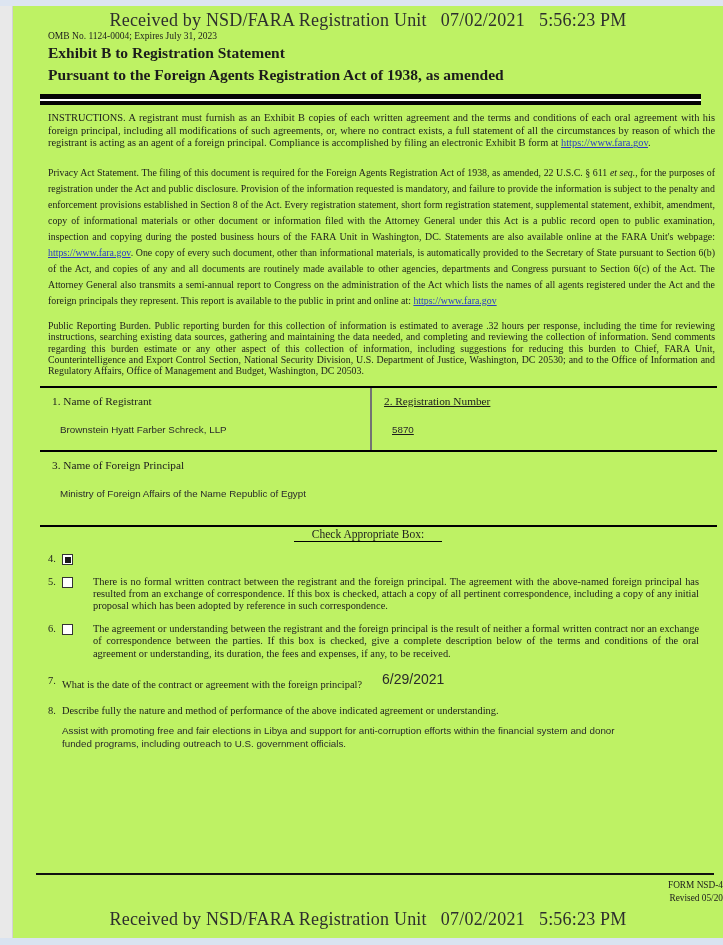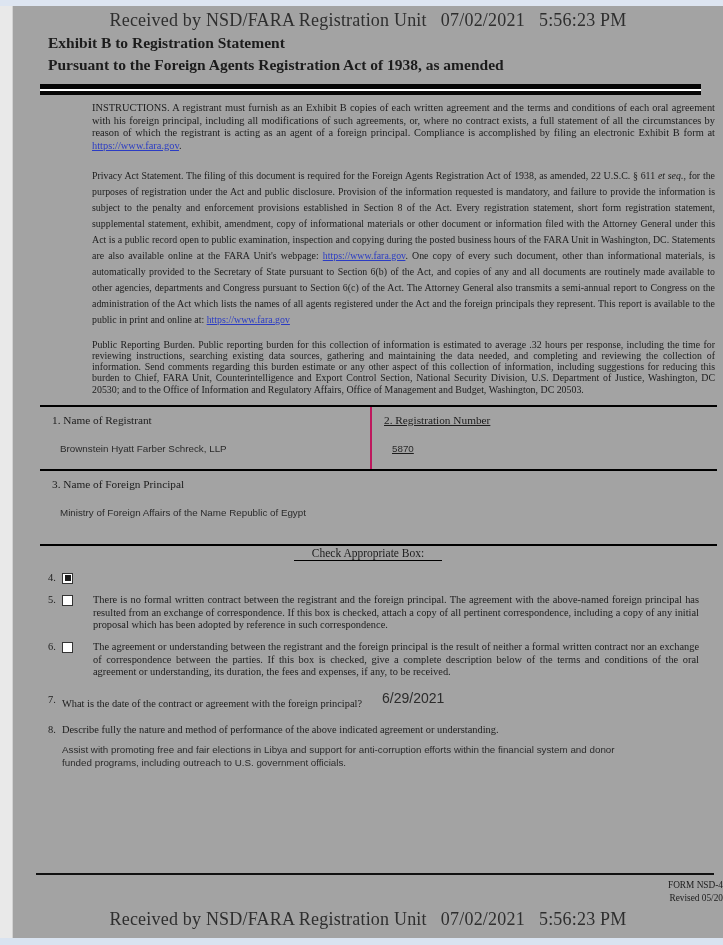--- a/index.html
+++ b/index.html
@@ -6,47 +6,47 @@
   body {
     width:723px; height:945px; position:relative; overflow:hidden;
     background:#f4f4f4; color:#1c1c1c;
     font-family:"Liberation Serif", serif;
   }
   .edge-top    { position:absolute; top:0; left:0; right:0; height:6px; background:#dde5f1; }
   .edge-bottom { position:absolute; bottom:0; left:0; right:0; height:7px; background:#d9e3f0; }
   .edge-left   { position:absolute; top:6px; bottom:7px; left:0; width:12px; background:#e9e9e9; border-right:1px solid #d2d2d2; }
   .page {
     position:absolute; top:6px; bottom:7px; left:13px; right:0;
-    background:#a3a3a3; display:flex; flex-direction:column;
+    background:#bef264; display:flex; flex-direction:column;
   }
   .received-line {
     text-align:center; white-space:pre; color:#2e2e2e;
     font-size:18px; letter-spacing:.2px; margin-top:4px;
   }
   .header-row { display:flex; padding:0 18px 0 35px; }
   .dept-col { width:298px; padding-top:12px; font-size:11.5px; }
   .dept-name { font-weight:bold; }
   .dept-city { margin-top:11px; }
   .title-col { flex:1; }
   .omb-line { font-size:9.5px; }
   .doc-title { font-weight:bold; font-size:15.5px; line-height:19.5px; margin-top:2px; }
   .double-bar {
     margin:10px 22px 0 27px; height:11px;
     background:linear-gradient(to bottom, #050505 0 5px, #fff 5px 7px, #050505 7px 11px);
   }
-  .para { text-align:justify; padding:0 8px 0 35px;margin-left:44px; }
+  .para { text-align:justify; padding:0 8px 0 35px; }
   .para-instructions { font-size:10.4px; line-height:12.7px; margin-top:7px; }
   .para-privacy     { font-size:9.9px;  line-height:16px;   margin-top:15px; }
   .para-burden      { font-size:9.9px;  line-height:11.2px; margin-top:11px; }
   .doc-link { color:#2b3cc4; text-decoration:underline; cursor:pointer; }
   .italic { font-style:italic; }
   .field-table { margin:10px 6px 0 27px; }
   .tbl-line { border-top:2.5px solid #000; }
   .tbl-row1 { display:flex; height:62px; }
-  .tbl-cell1 { width:318px; border-right:2px solid #be185d; padding:7px 0 0 12px; }
+  .tbl-cell1 { width:318px; border-right:2px solid #737373; padding:7px 0 0 12px; }
   .tbl-cell2 { flex:1; padding:7px 0 0 12px;text-decoration:underline; }
   .tbl-row2 { height:66px; padding:7px 0 0 12px; }
   .field-label { font-size:11.3px; }
   .field-value {
     font-family:"Liberation Sans", sans-serif; font-size:9.8px; color:#2b2b2b;
     margin-top:17px; margin-left:8px;
   }
   .check-heading { text-align:center; margin-top:1px; font-size:11.5px; }
   .check-heading span { display:inline-block; border-bottom:1px solid #000; padding:0 18px 1px 18px; }
   .check-item { display:flex; padding:0 20px 0 35px; font-size:10.4px; line-height:12.4px; }
@@ -81,20 +81,21 @@
 <div class="edge-top"></div>
 <div class="edge-left"></div>
 <div class="edge-bottom"></div>
 
 <div class="page">
 
   <div class="received-line">Received by NSD/FARA Registration Unit   07/02/2021   5:56:23 PM</div>
 
   <div class="header-row">
     <div class="title-col">
+      <div class="omb-line">OMB No. 1124-0004; Expires July 31, 2023</div>
       <div class="doc-title">Exhibit B to Registration Statement</div>
       <div class="doc-title">Pursuant to the Foreign Agents Registration Act of 1938, as amended</div>
     </div>
   </div>
 
   <div class="double-bar"></div>
 
   <div class="para para-instructions"><span>INSTRUCTIONS.  A registrant must furnish as an Exhibit B copies of each written agreement and the terms and conditions of each oral agreement with his foreign principal, including all modifications of such agreements, or, where no contract exists, a full statement of all the circumstances by reason of which the registrant is acting as an agent of a foreign principal.  Compliance is accomplished by filing an electronic Exhibit B form at </span><a class="doc-link">https://www.fara.gov</a><span>.</span></div>
 
   <div class="para para-privacy"><span>Privacy Act Statement.  The filing of this document is required for the Foreign Agents Registration Act of 1938, as amended, 22 U.S.C. § 611 </span><span class="italic">et seq.</span><span>, for the purposes of registration under the Act and public disclosure.  Provision of the information requested is mandatory, and failure to provide the information is subject to the penalty and enforcement provisions established in Section 8 of the Act.  Every registration statement, short form registration statement, supplemental statement, exhibit, amendment, copy of informational materials or other document or information filed with the Attorney General under this Act is a public record open to public examination, inspection and copying during the posted business hours of the FARA Unit in Washington, DC.  Statements are also available online at the FARA Unit's webpage: </span><a class="doc-link">https://www.fara.gov</a><span>.  One copy of every such document, other than informational materials, is automatically provided to the Secretary of State pursuant to Section 6(b) of the Act, and copies of any and all documents are routinely made available to other agencies, departments and Congress pursuant to Section 6(c) of the Act.  The Attorney General also transmits a semi-annual report to Congress on the administration of the Act which lists the names of all agents registered under the Act and the foreign principals they represent.  This report is available to the public in print and online at: </span><a class="doc-link">https://www.fara.gov</a></div>

